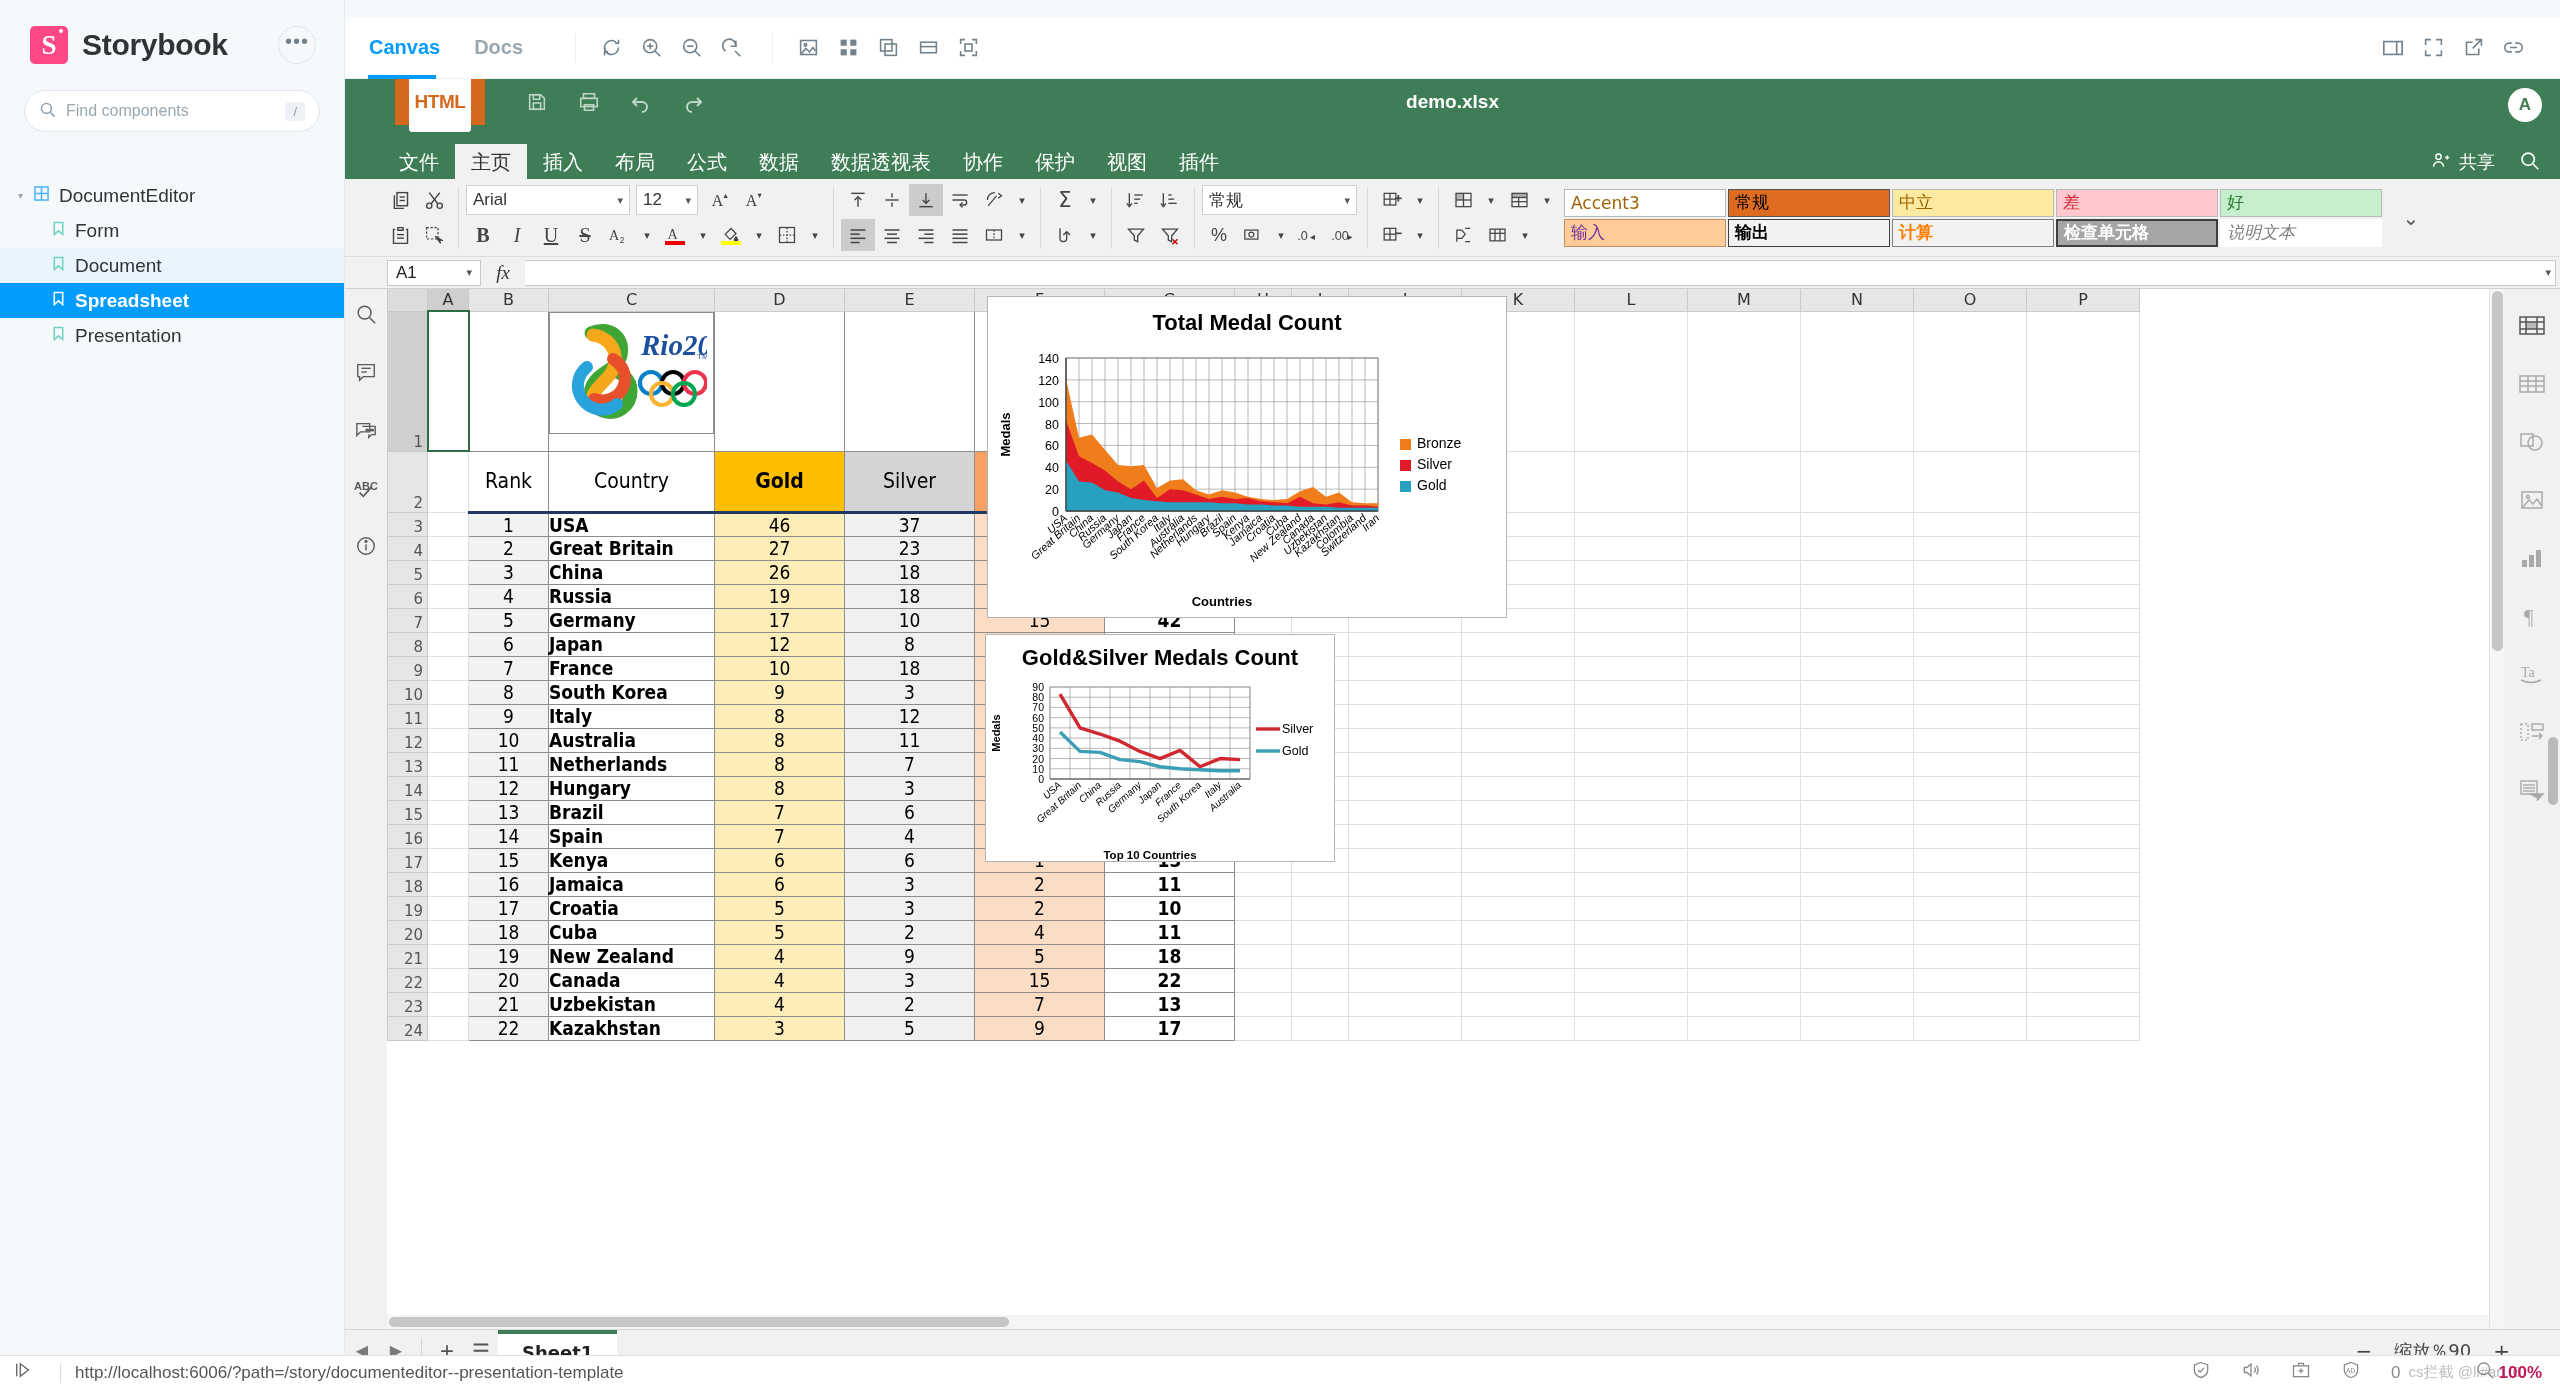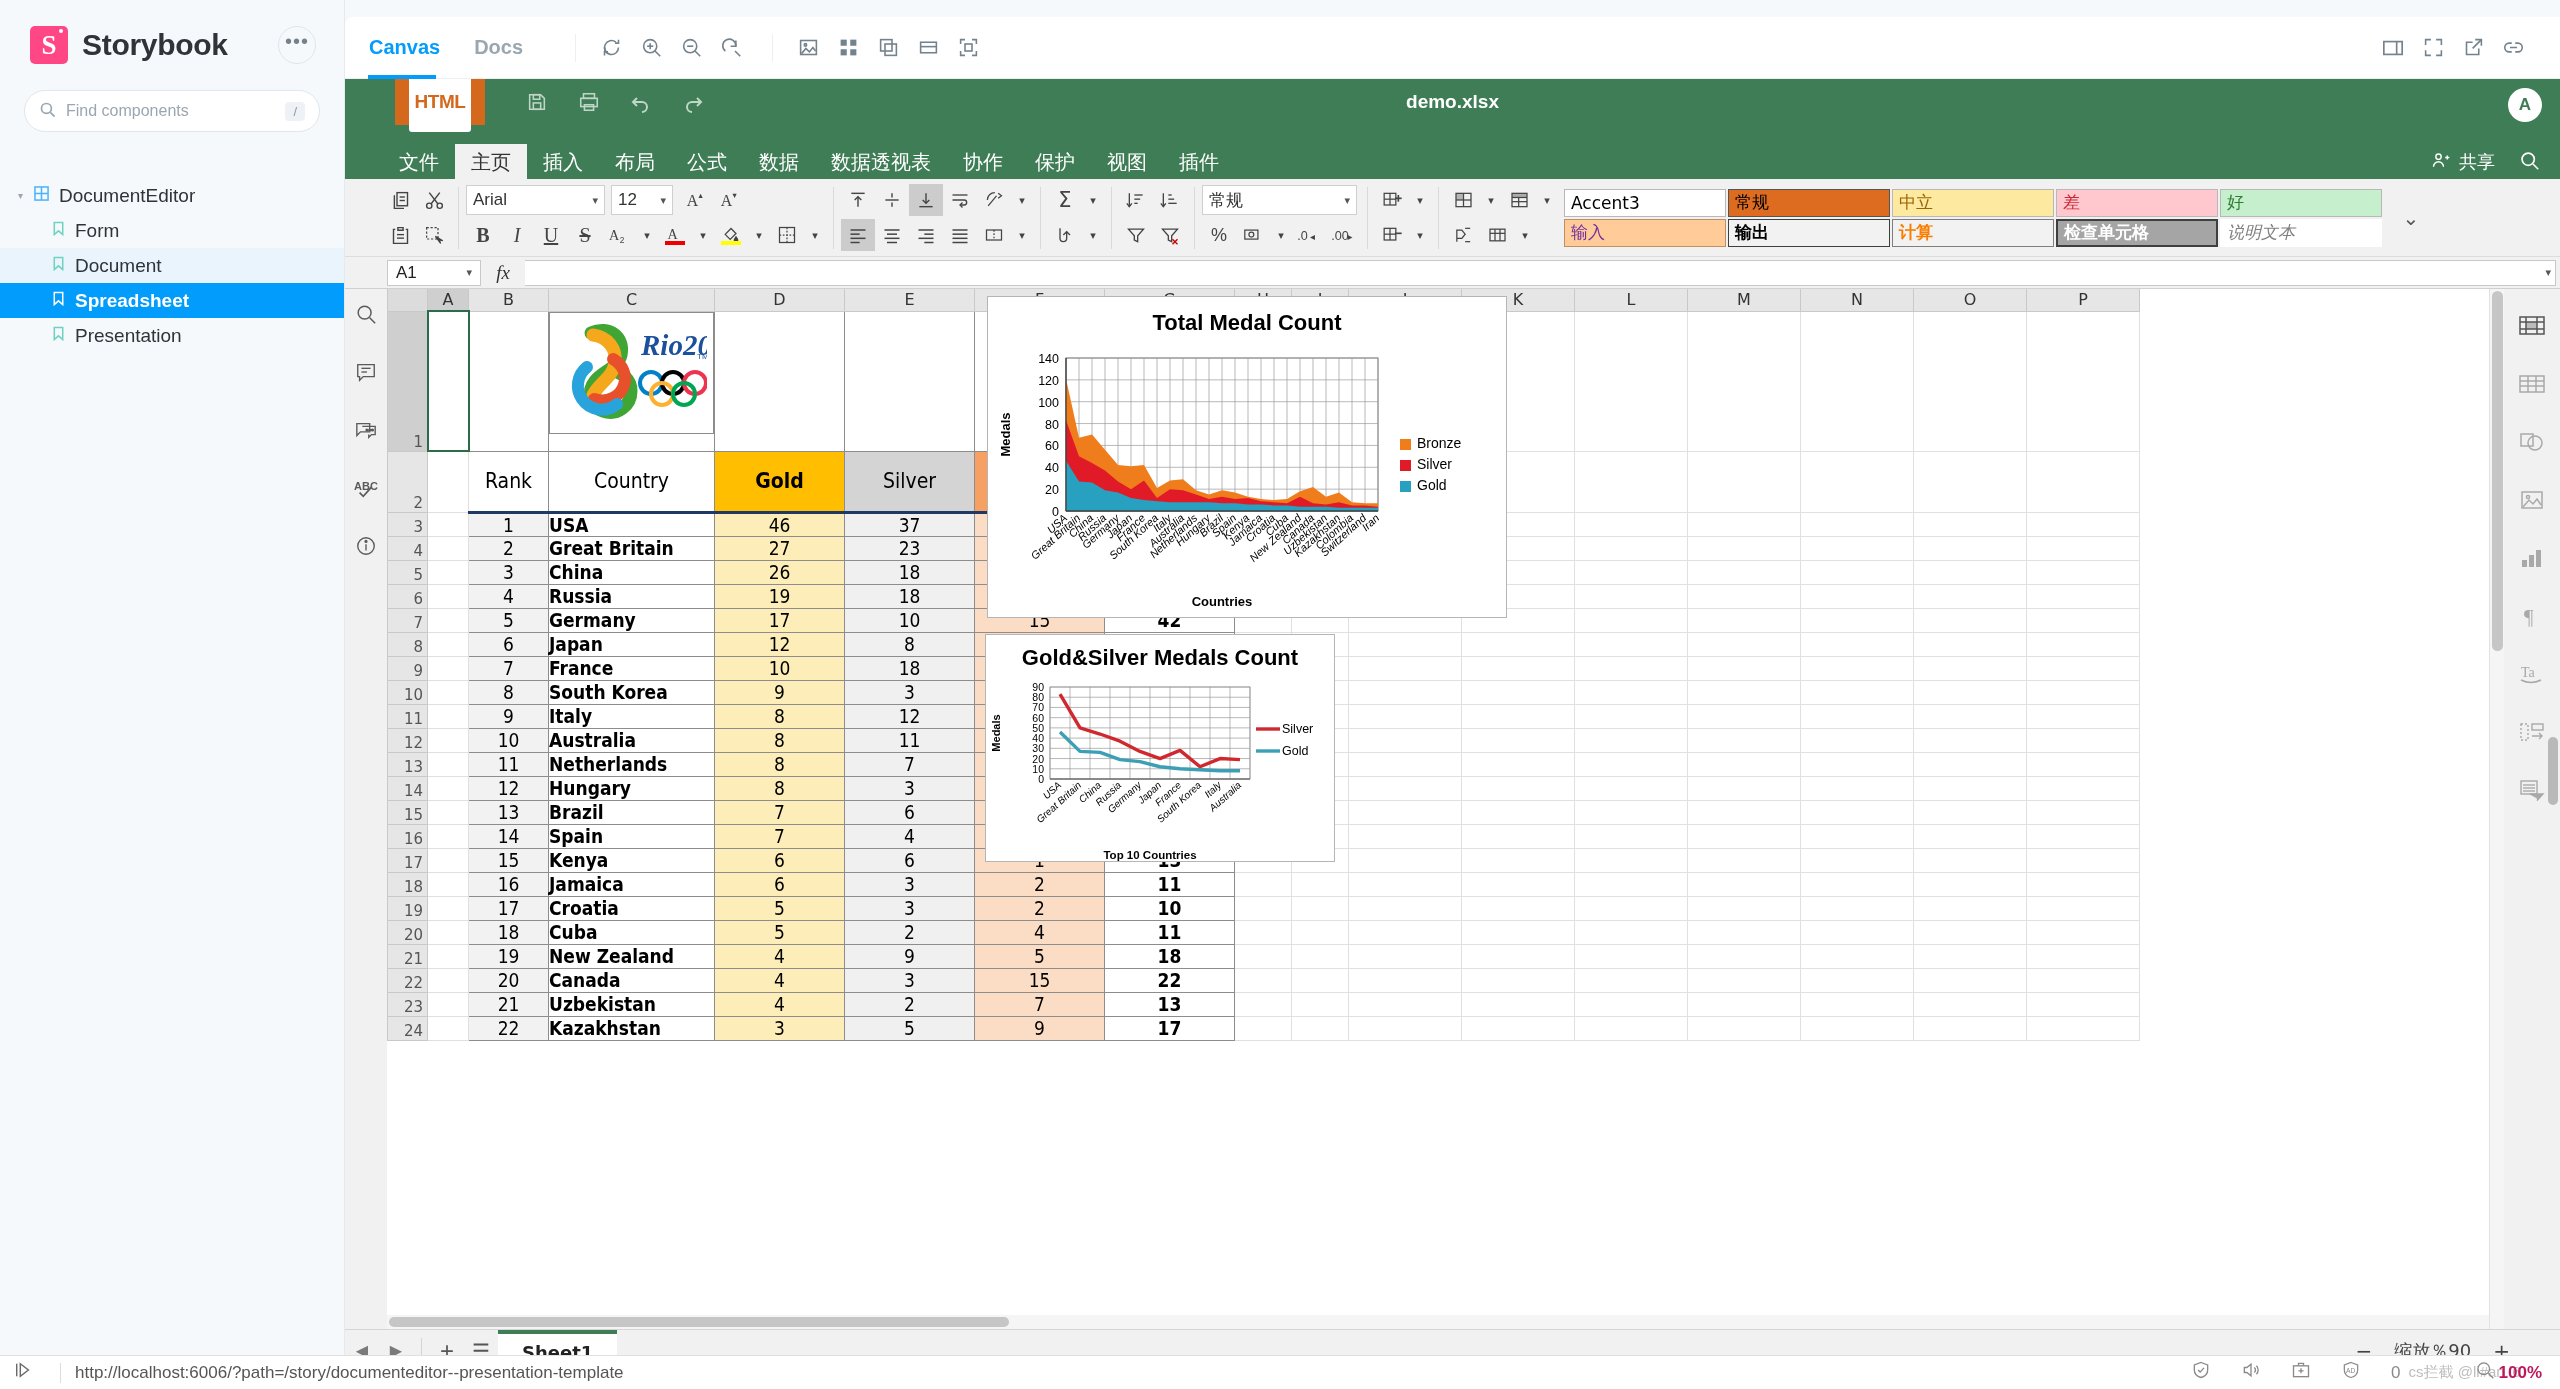--- a/index.html
+++ b/index.html
@@ -123,21 +123,21 @@
   .rb-group { display:flex; height:70px; align-items:center; }
   .rb-sep { width:1px; height:62px; background:#d9d9d9; margin:0 7px; }
   .rb-col { display:flex; flex-direction:column; justify-content:center; height:70px; }
   .rb-row { display:flex; align-items:center; height:35px; }
   .rb-b {
     min-width:34px; height:32px; display:flex; align-items:center; justify-content:center;
     color:#444; cursor:pointer; padding:0 3px;
   }
   .rb-b.small { min-width:22px; }
   .fontname {
-    width:139px; height:30px; background:#fff; border:1px solid #cfcfcf;
+    width:164px; height:30px; background:#fff; border:1px solid #cfcfcf;
     display:flex; align-items:center; padding:0 6px; font-size:17px; color:#333;
   }
   .fontsize {
     width:62px; height:30px; background:#fff; border:1px solid #cfcfcf;
     display:flex; align-items:center; padding:0 6px; font-size:17px; color:#333; margin-left:6px;
   }
   .cb-arrow { margin-left:auto; font-size:11px; color:#555; }
   .numfmt {
     width:155px; height:30px; background:#fff; border:1px solid #cfcfcf;
     display:flex; align-items:center; padding:0 6px; font-size:17px; color:#333;
@@ -844,21 +844,21 @@
                     <line x1="9" y1="5" x2="9" y2="19"></line>
                     <line x1="15" y1="5" x2="15" y2="19"></line>
                   </svg>
               </div>
               <div class="rb-b small" style="font-size:11px;">▾</div>
             </div>
           </div>
         </div>
 
         <div class="gallery">
-          <div class="gcell" style="background:#ffffff;color:#000000;border-color:#b8b8b8;">
+          <div class="gcell" style="background:#ffffff;color:#a16207;border-color:#b8b8b8;">
               <span>Accent3</span>
             </div>
           <div class="gcell" style="background:#dd6b20;color:#000;border-color:#555;">
               <span>常规</span>
             </div>
           <div class="gcell" style="background:#fde9a0;color:#9c6500;border-color:#b8b8b8;">
               <span>中立</span>
             </div>
           <div class="gcell" style="background:#ffc7ce;color:#cc2936;border-color:#b8b8b8;">
               <span>差</span>

